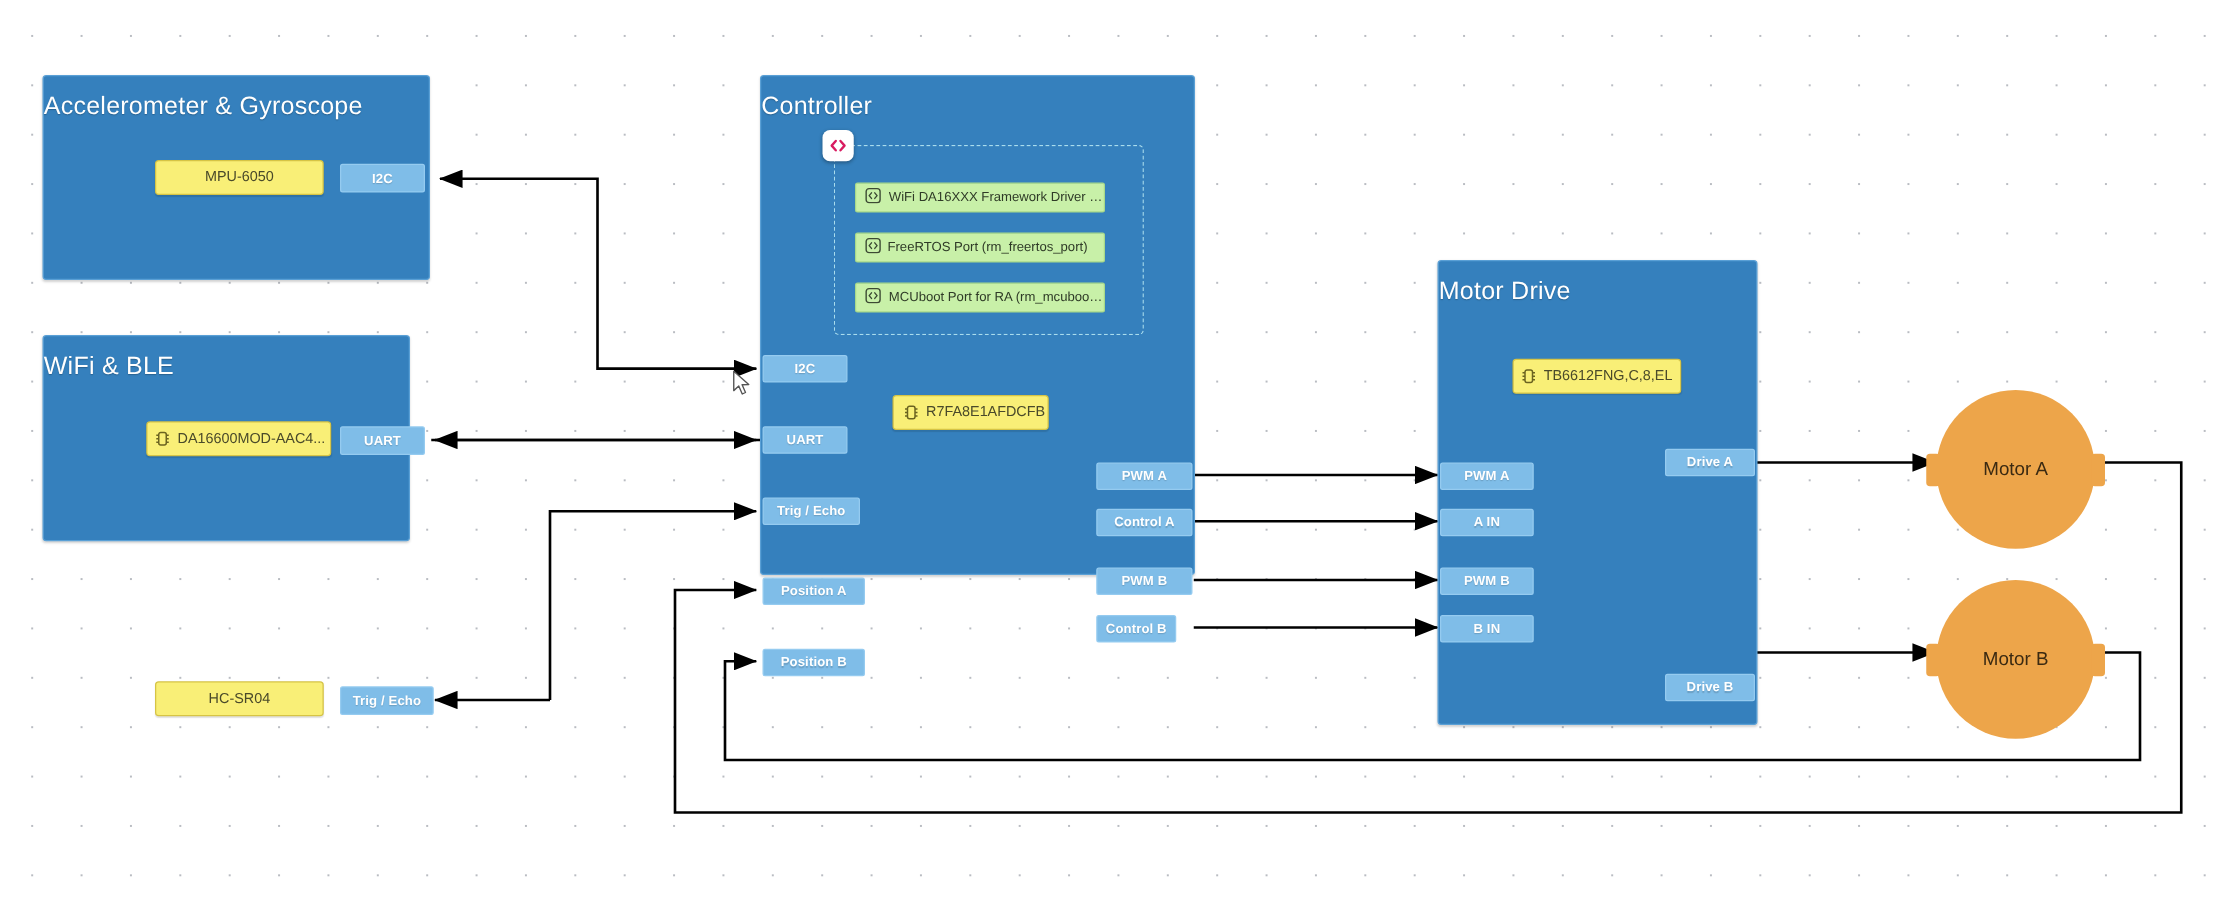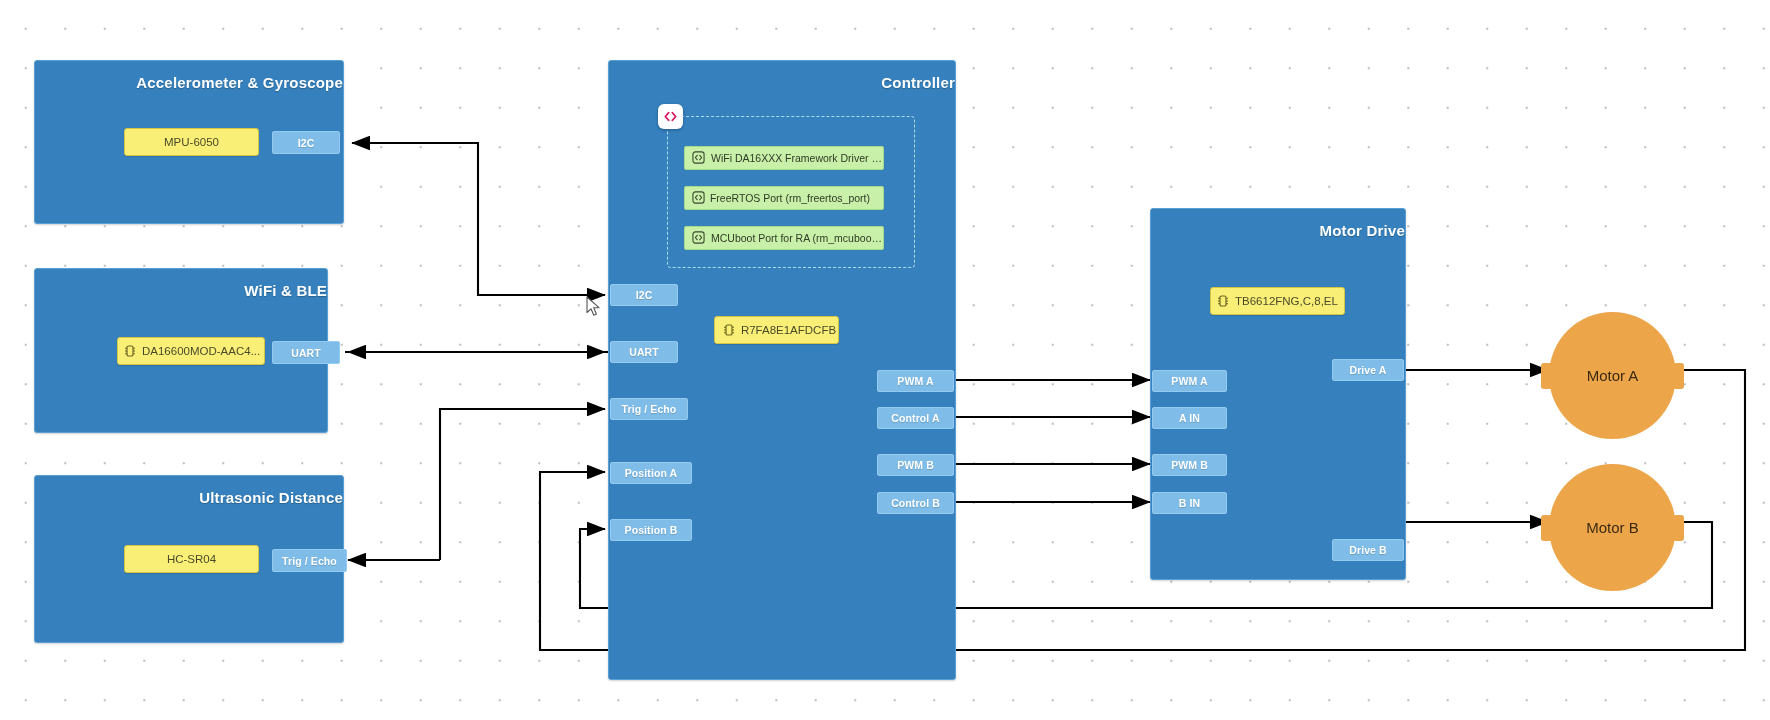--- a/index.html
+++ b/index.html
@@ -21,24 +21,24 @@
 
   .block {
     position: absolute;
     background: #3580bd;
     border: 1px solid #5aa0d6;
     border-radius: 3px;
     box-shadow: 0 1px 2px rgba(0,0,0,.18);
   }
   .block-title {
     position: absolute; left: 0; right: 0; top: 13px;
-    text-align: right;
+    text-align: left;
     color: #ffffff;
-    font-size: 15px;
-    font-weight: bold;
+    font-size: 20px;
+    font-weight: normal;
     letter-spacing: .2px;
     text-shadow: 0 1px 1px rgba(0,0,0,.25);
   }
   .chip {
     position: absolute;
     background: #f9ef77;
     border: 1px solid #d6c445;
     border-radius: 3px;
     color: #4a4a2a;
     font-size: 11.5px;
@@ -186,31 +186,28 @@
             <line x1="9" y1="9.8" x2="11" y2="9.8"></line>
         </g>
       </svg>
     </span>
     <span class="txt">DA16600MOD-AAC4...</span>
   </div>
   <div class="port" style="left:272px; top:341px; width:68px; height:23px;">
     <span>UART</span>
   </div>
 
-  <div class="block" style="left:34px; top:475px; width:310px; height:168px;">
-    <div class="block-title">Ultrasonic Distance</div>
-  </div>
   <div class="chip centered" style="left:124px; top:545px; width:135px; height:28px;">
     <span class="txt">HC-SR04</span>
   </div>
   <div class="port" style="left:272px; top:549px; width:75px; height:23px;">
     <span>Trig / Echo</span>
   </div>
 
-  <div class="block" style="left:608px; top:60px; width:348px; height:620px;">
+  <div class="block" style="left:608px; top:60px; width:348px; height:400px;">
     <div class="block-title">Controller</div>
   </div>
 
   <div class="dashbox" style="left:667px; top:116px; width:248px; height:152px;"></div>
   <div class="codebadge" style="left:658px; top:104px;">
     <svg width="15" height="15" viewBox="0 0 16 16">
       <path d="M6 4 L2.5 8 L6 12" fill="none" stroke="#d81b60" stroke-width="2" stroke-linecap="round" stroke-linejoin="round"></path>
       <path d="M10 4 L13.5 8 L10 12" fill="none" stroke="#d81b60" stroke-width="2" stroke-linecap="round" stroke-linejoin="round"></path>
     </svg>
   </div>
@@ -283,21 +280,21 @@
 
   <div class="port" style="left:877px; top:370px; width:77px; height:22px;">
     <span>PWM A</span>
   </div>
   <div class="port" style="left:877px; top:407px; width:77px; height:22px;">
     <span>Control A</span>
   </div>
   <div class="port" style="left:877px; top:454px; width:77px; height:22px;">
     <span>PWM B</span>
   </div>
-  <div class="port" style="left:877px; top:492px; width:77px; height:22px;">
+  <div class="port" style="left:877px; top:492px; width:64px; height:22px;">
     <span>Control B</span>
   </div>
 
   <div class="block" style="left:1150px; top:208px; width:256px; height:372px;">
     <div class="block-title">Motor Drive</div>
   </div>
   <div class="chip lead" style="left:1210px; top:287px; width:135px; height:28px;">
     <span class="glyph">
       <svg width="12" height="14" viewBox="0 0 12 14">
         <rect x="3" y="2" width="6" height="10" rx="1.6" fill="none" stroke="#6b6320" stroke-width="1.2"></rect>

